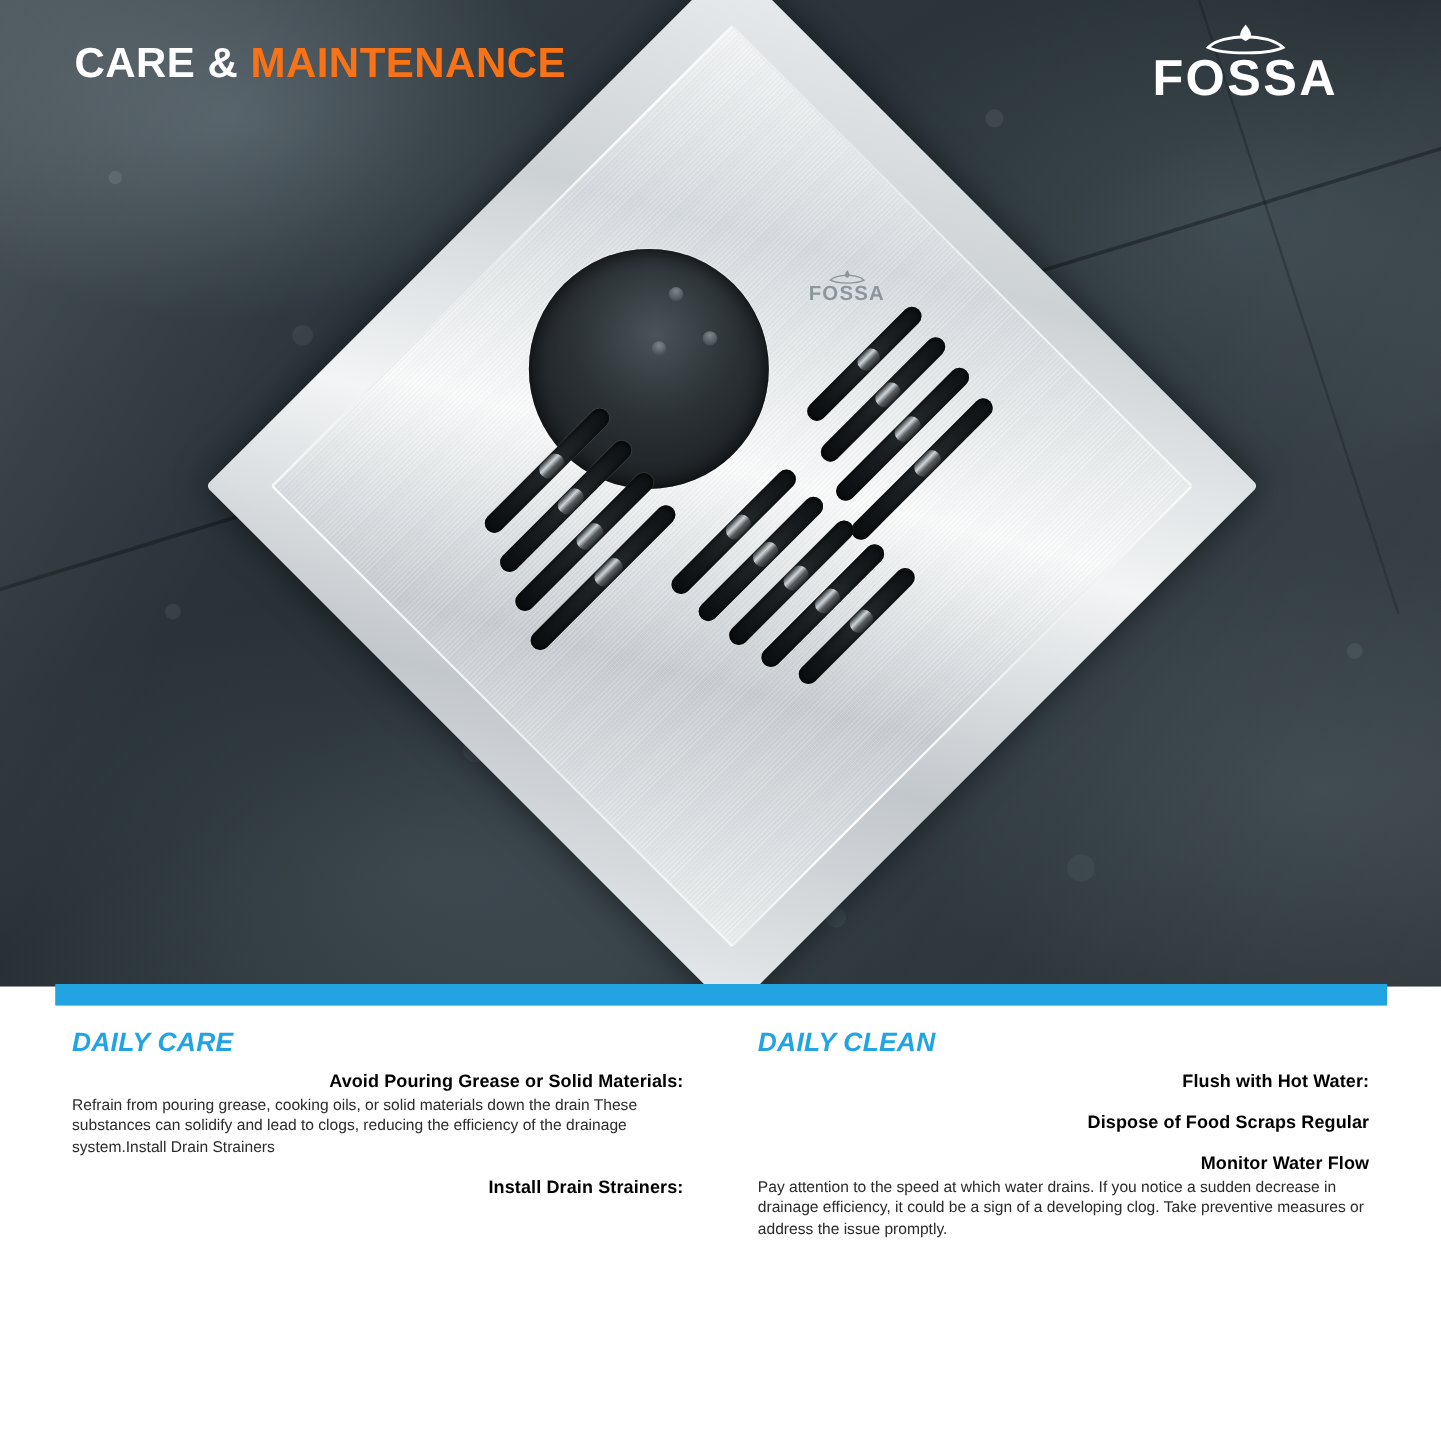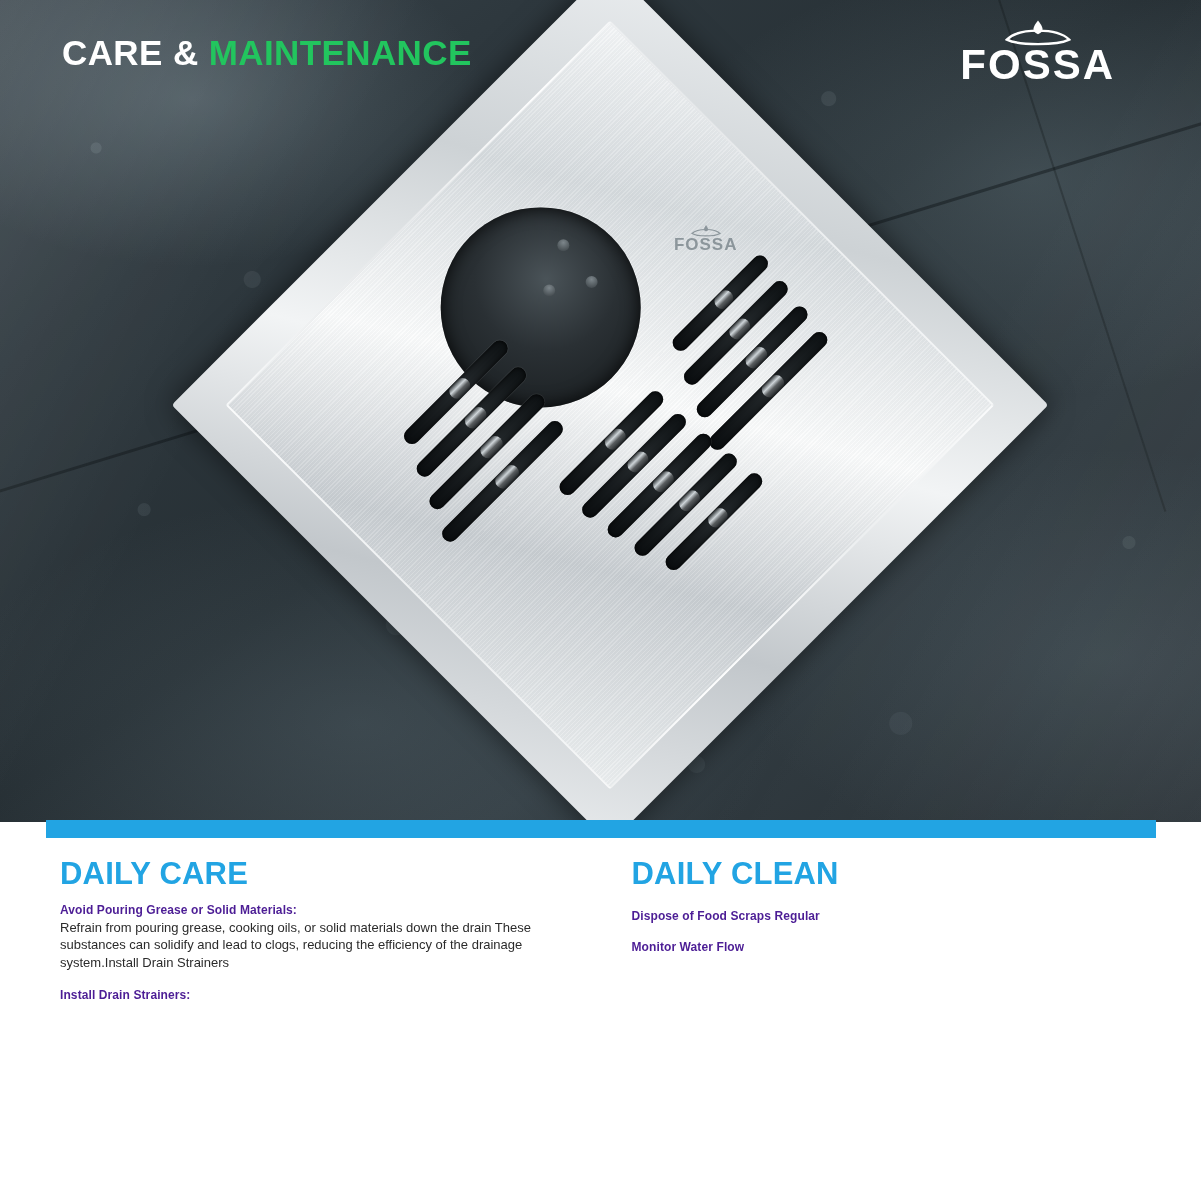--- a/index.html
+++ b/index.html
@@ -56,21 +56,21 @@
   }
   .seam-a { width: 1600px; height: 3px; left: -180px; top: 300px; transform: rotate(-17deg); opacity:.55; }
   .seam-b { width: 1200px; height: 2px; left: 380px; top: -60px; transform: rotate(72deg); opacity:.35; }
 
   
   .hero-title {
     position: absolute; left: 62px; top: 33px;
     font-size: 35px; font-weight: bold; letter-spacing: .4px;
     color: #ffffff; white-space: nowrap;
   }
-  .hero-title .accent { color: #22c55e; }
+  .hero-title .accent { color: #f97316; }
 
   
   .brand {
     position: absolute; right: 86px; top: 18px;
     color: #ffffff; text-align: center;
   }
   .brand-mark { height: 30px; display:block; margin: 0 auto -4px auto; }
   .brand-text {
     font-size: 42px; font-weight: bold; letter-spacing: 2px;
     line-height: 1; color: #ffffff;
@@ -137,27 +137,27 @@
 
   
   .content {
     position: absolute; left: 0; top: 856px;
     width: 1201px; height: 345px;
     padding: 0 60px;
     display: flex; gap: 62px;
   }
   .col { width: 527px; }
   .col-head {
-    font-size: 31px; font-weight: bold; color: #22a4e3;
-    letter-spacing: .2px; margin-bottom: 11px;
+    font-size: 22px; font-weight: bold; color: #22a4e3;
+    letter-spacing: .2px; margin-bottom: 11px; font-style: italic;
   }
   .block { margin-bottom: 17px; }
   .block h3 {
-    font-size: 12px; font-weight: bold; color: #4c1d95;
-    margin-bottom: 2px; letter-spacing: .1px;
+    font-size: 15px; font-weight: bold; color: #000000;
+    margin-bottom: 2px; letter-spacing: .1px; text-align: right;
   }
   .block p {
     font-size: 13px; line-height: 1.34; color: #2b2b2b;
   }
 </style>
 </head>
 <body>
 
 <div class="page">
 
@@ -231,25 +231,27 @@
       <div class="block">
         <h3>Install Drain Strainers:</h3>
       </div>
 
     </div>
 
     <div class="col">
       <div class="col-head">DAILY CLEAN</div>
 
       <div class="block">
+        <h3>Flush with Hot Water:</h3>
       </div>
 
       <div class="block">
         <h3>Dispose of Food Scraps Regular</h3>
       </div>
 
       <div class="block">
         <h3>Monitor Water Flow</h3>
+        <p>Pay attention to the speed at which water drains. If you notice a sudden decrease in drainage efficiency, it could be a sign of a developing clog. Take preventive measures or address the issue promptly.</p>
       </div>
     </div>
 
   </div>
 </div>
 
 </body></html>

